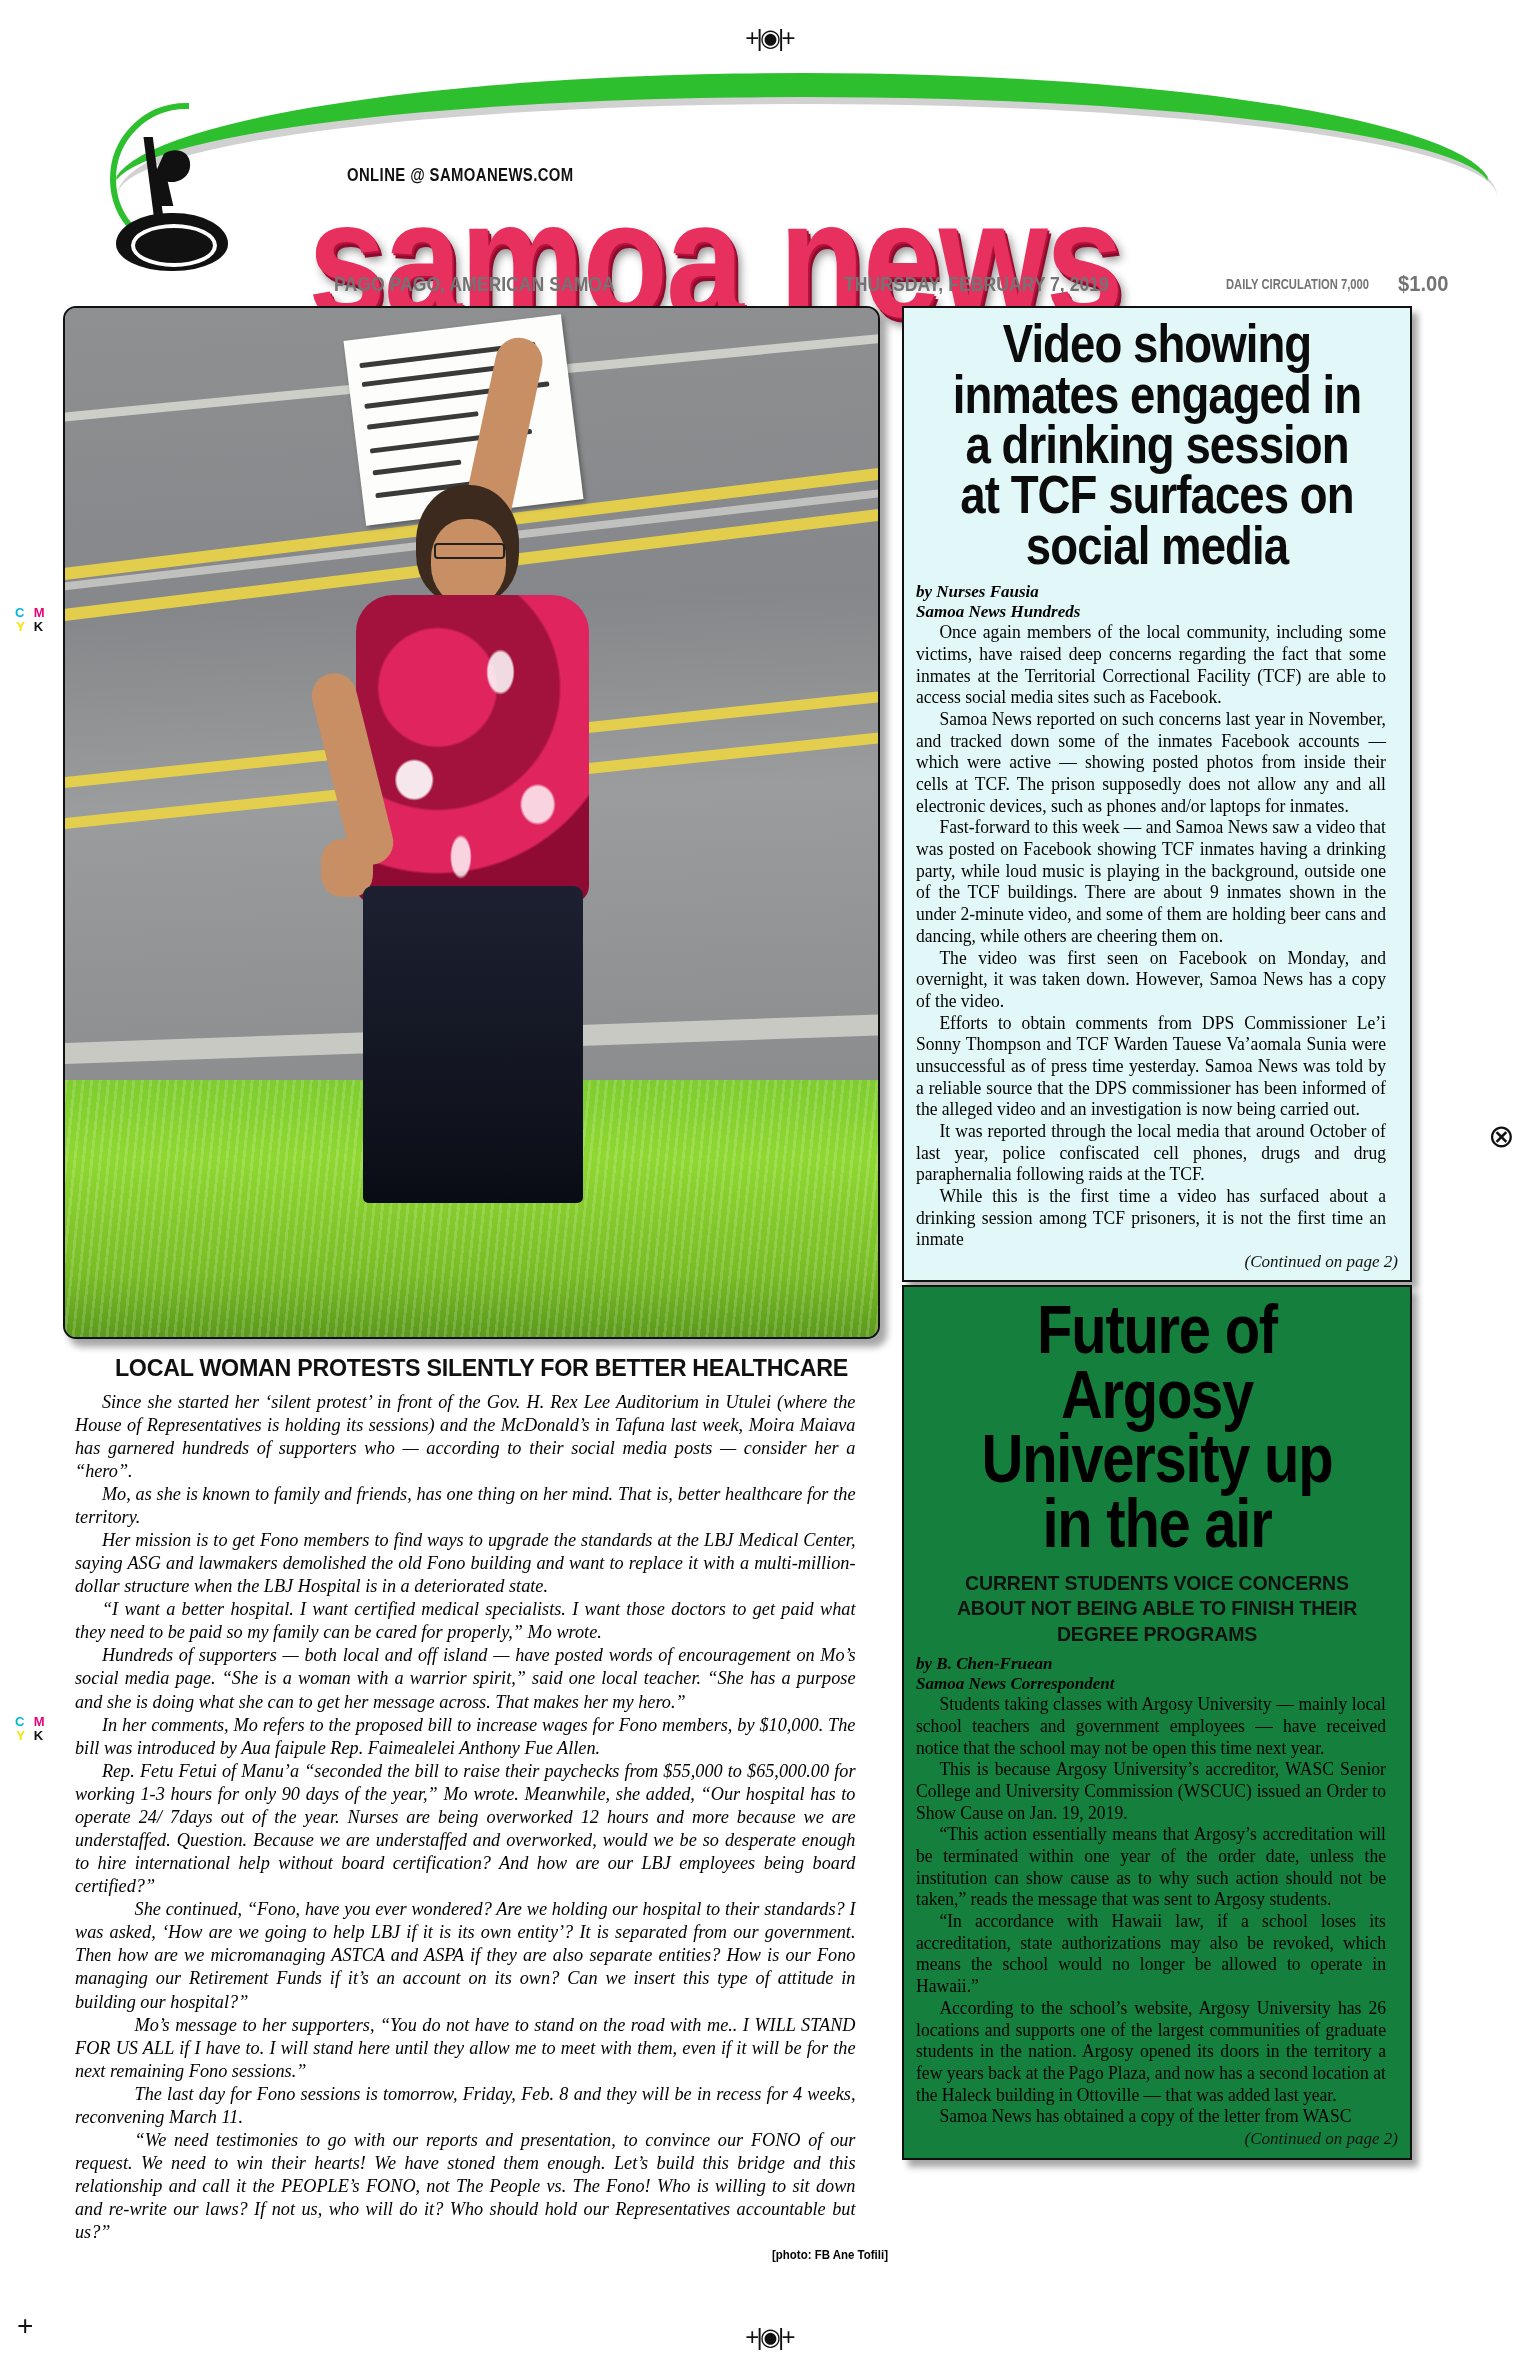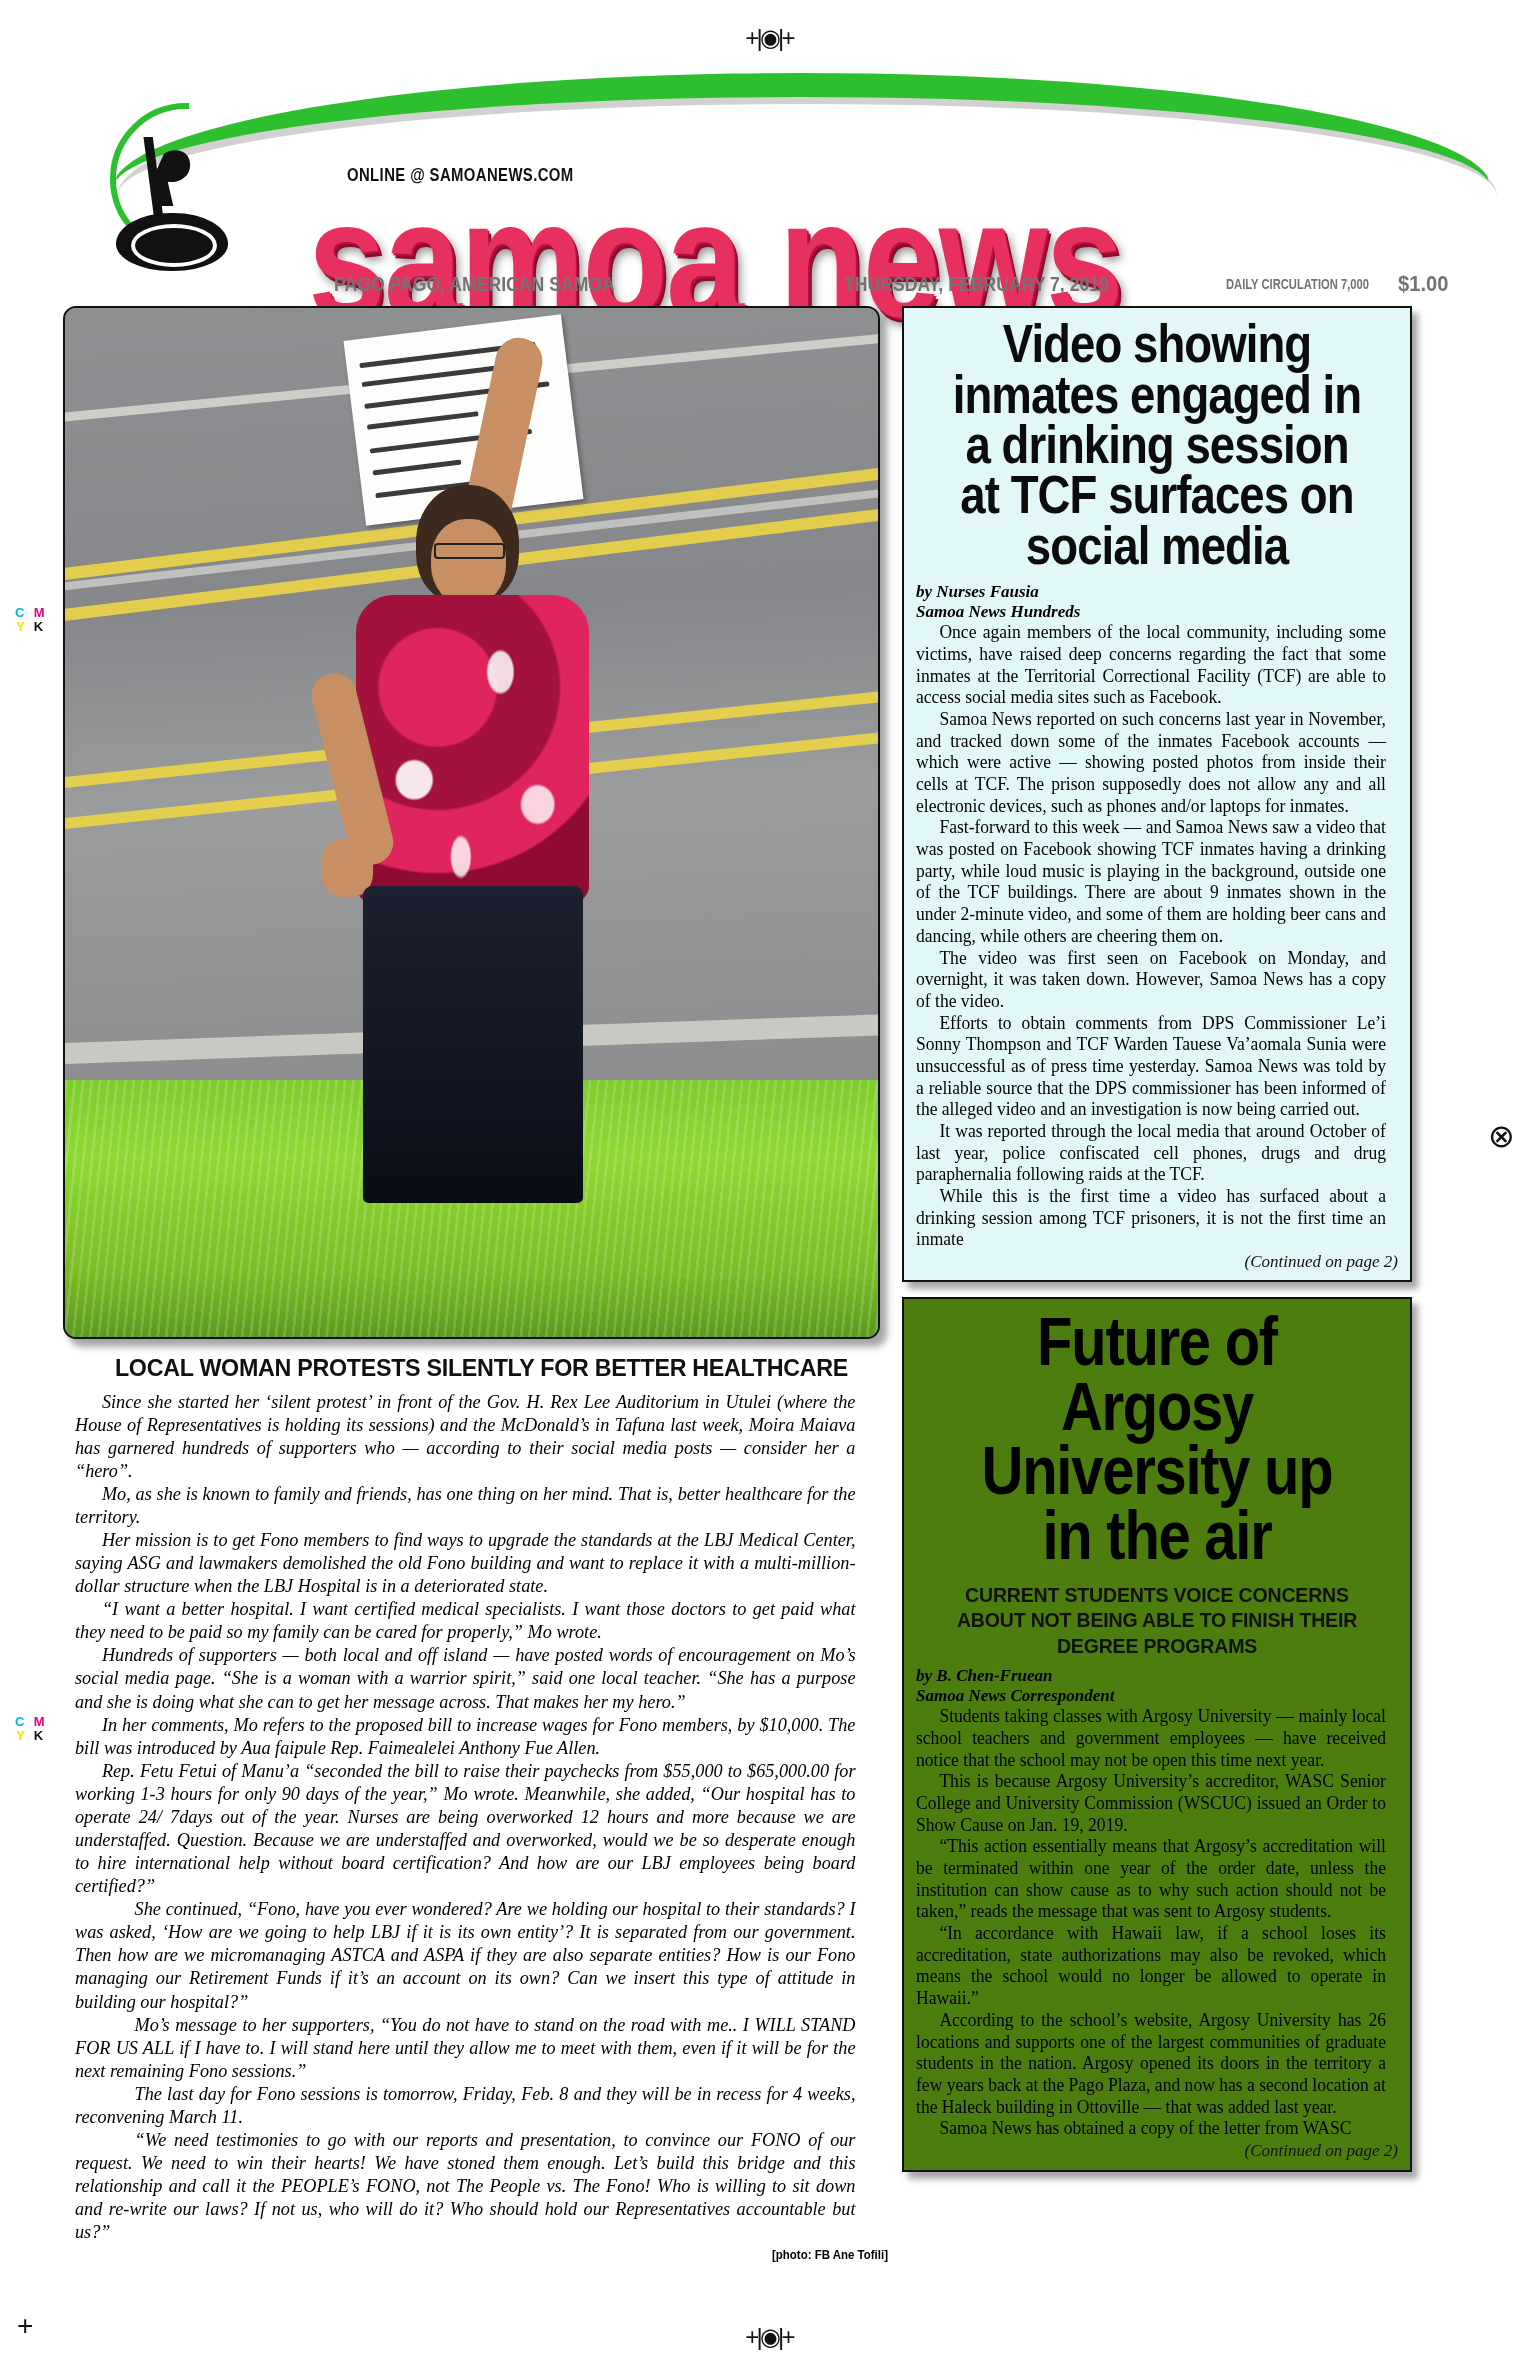--- a/index.html
+++ b/index.html
@@ -154,21 +154,21 @@
   }
 
   
   .right-col{position:absolute;left:839px;top:0;width:510px;}
 
   .story-box{
     border:2.8px solid #111;box-shadow:5.6px 6.5px 6.5px rgba(0,0,0,.35);
     background:#fff;box-sizing:border-box;
   }
   .box-lead{background:#e2f7f7;padding:9.3px 12px 7.5px 12px;}
-  .box-second{margin-top:15px;background:#4d7c0f;padding:7.5px 12px 9.3px 12px;}
+  .box-second{margin-top:3px;background:#15803d;padding:7.5px 12px 9.3px 12px;}
 
   .hl-main{
     font-family:"Liberation Sans",sans-serif;font-weight:700;
     font-size:53px;line-height:.95;color:#0c0c0c;
     text-align:center;letter-spacing:-1.1px;
     transform:scaleX(.86);transform-origin:center top;
     margin:1.9px 0 11.2px 0;
   }
   .hl-arg{
     font-family:"Liberation Sans",sans-serif;font-weight:700;

